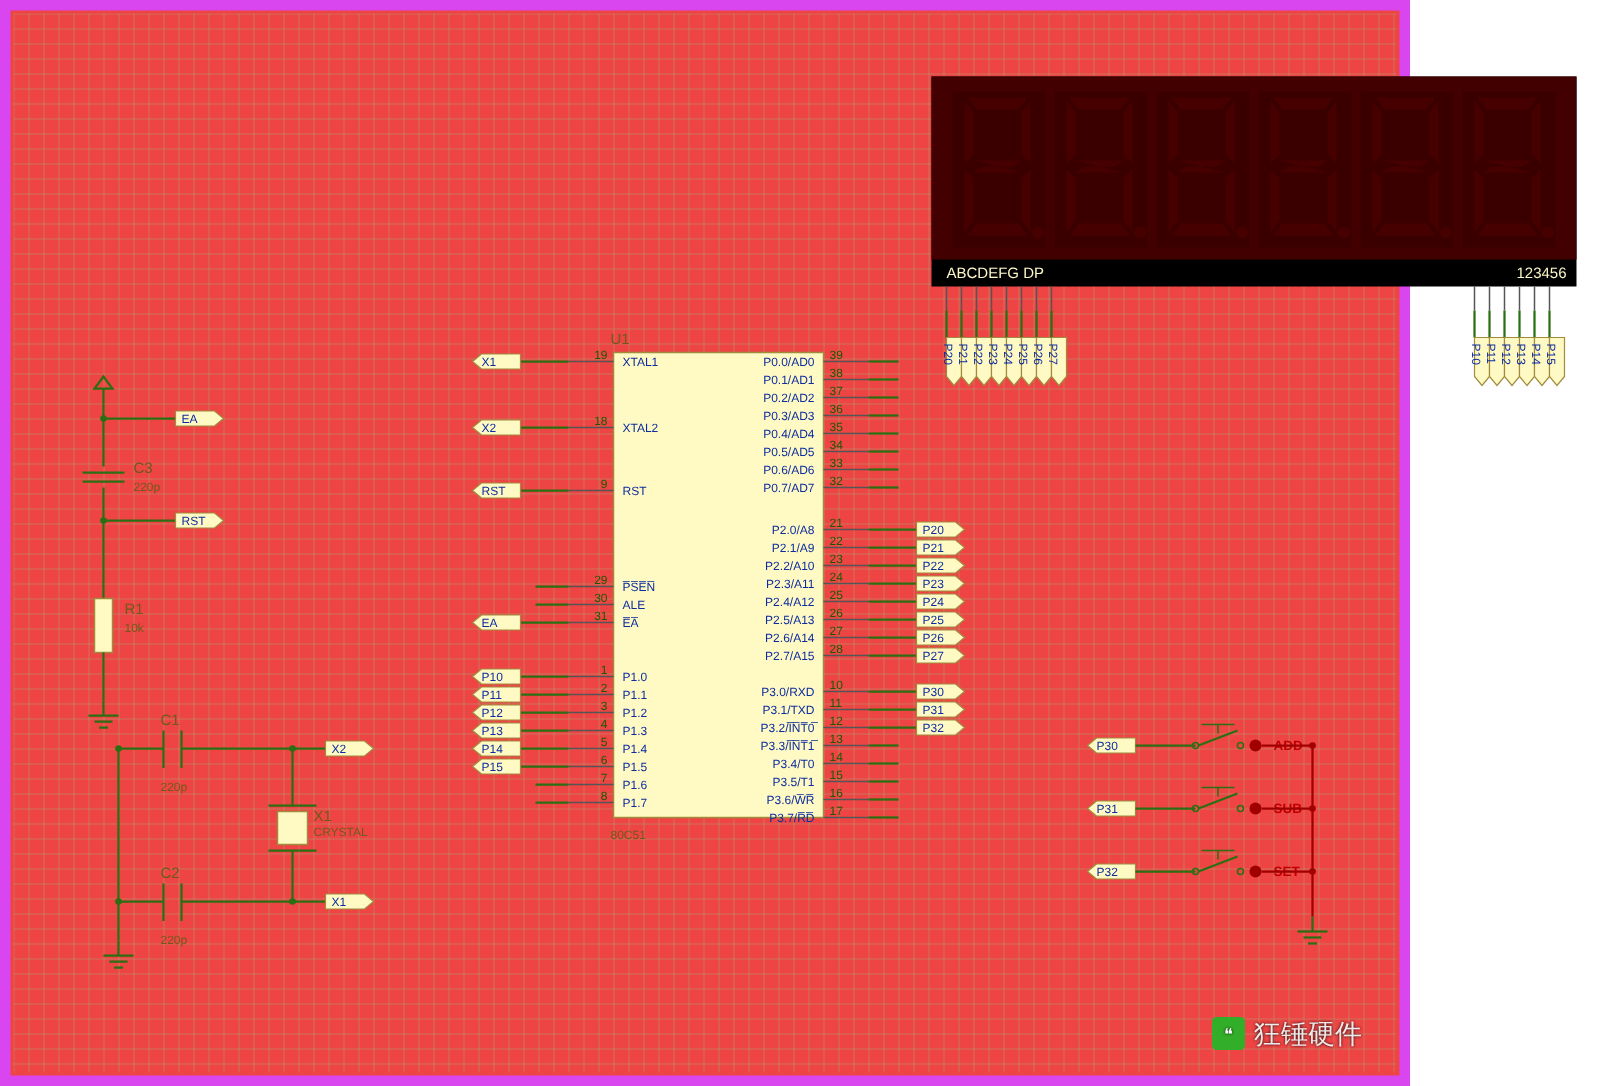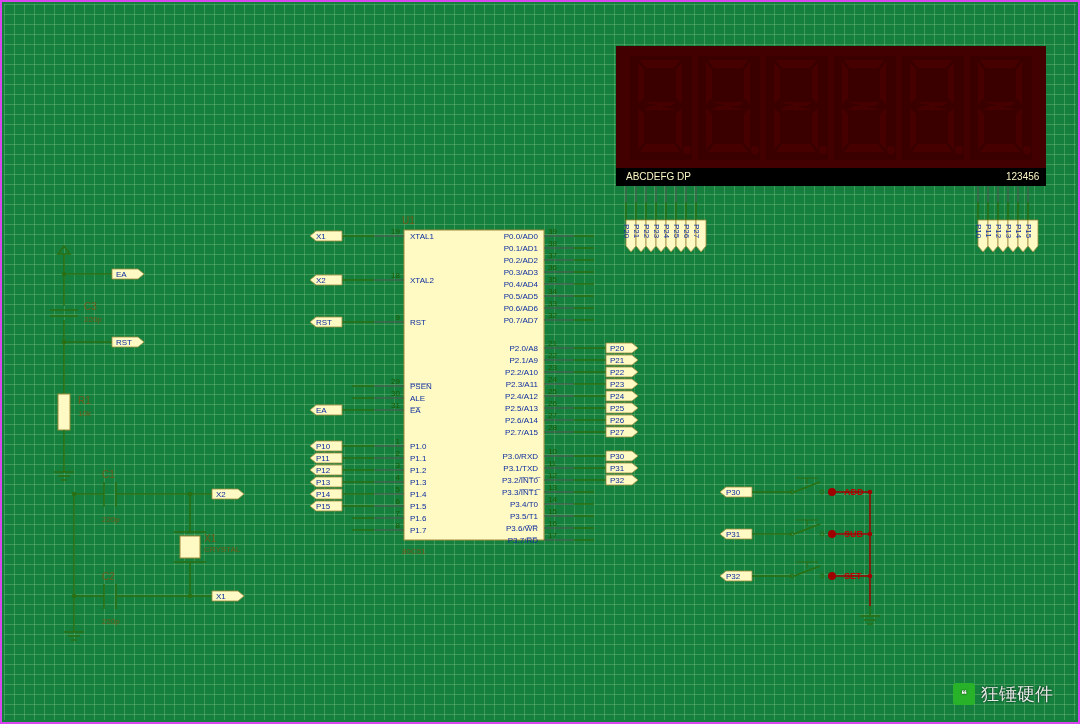--- a/index.html
+++ b/index.html
@@ -5,23 +5,23 @@
   * { margin: 0; padding: 0; box-sizing: border-box; }
   body {
     width: 1080px;
     height: 724px;
     position: relative;
     font-family: Arial, sans-serif;
     overflow: hidden;
   }
   .frame {
     position: absolute;
-    top: 0; left: 0; width: 1080px; height: 724px;
-    border: 2px solid #d946ef;
-    background: #15803d;
+    top: 0; left: 0; width: 940px; height: 724px;
+    border: 7px solid #d946ef;
+    background: #ef4444;
   }
   .grid {
     position: absolute;
     top: 2px; left: 2px; right: 2px; bottom: 2px;
     background-image:
       linear-gradient(to right, rgba(140,200,140,0.35) 1px, transparent 1px),
       linear-gradient(to bottom, rgba(140,200,140,0.35) 1px, transparent 1px);
     background-size: 10px 10px;
   }
   svg.schematic {

